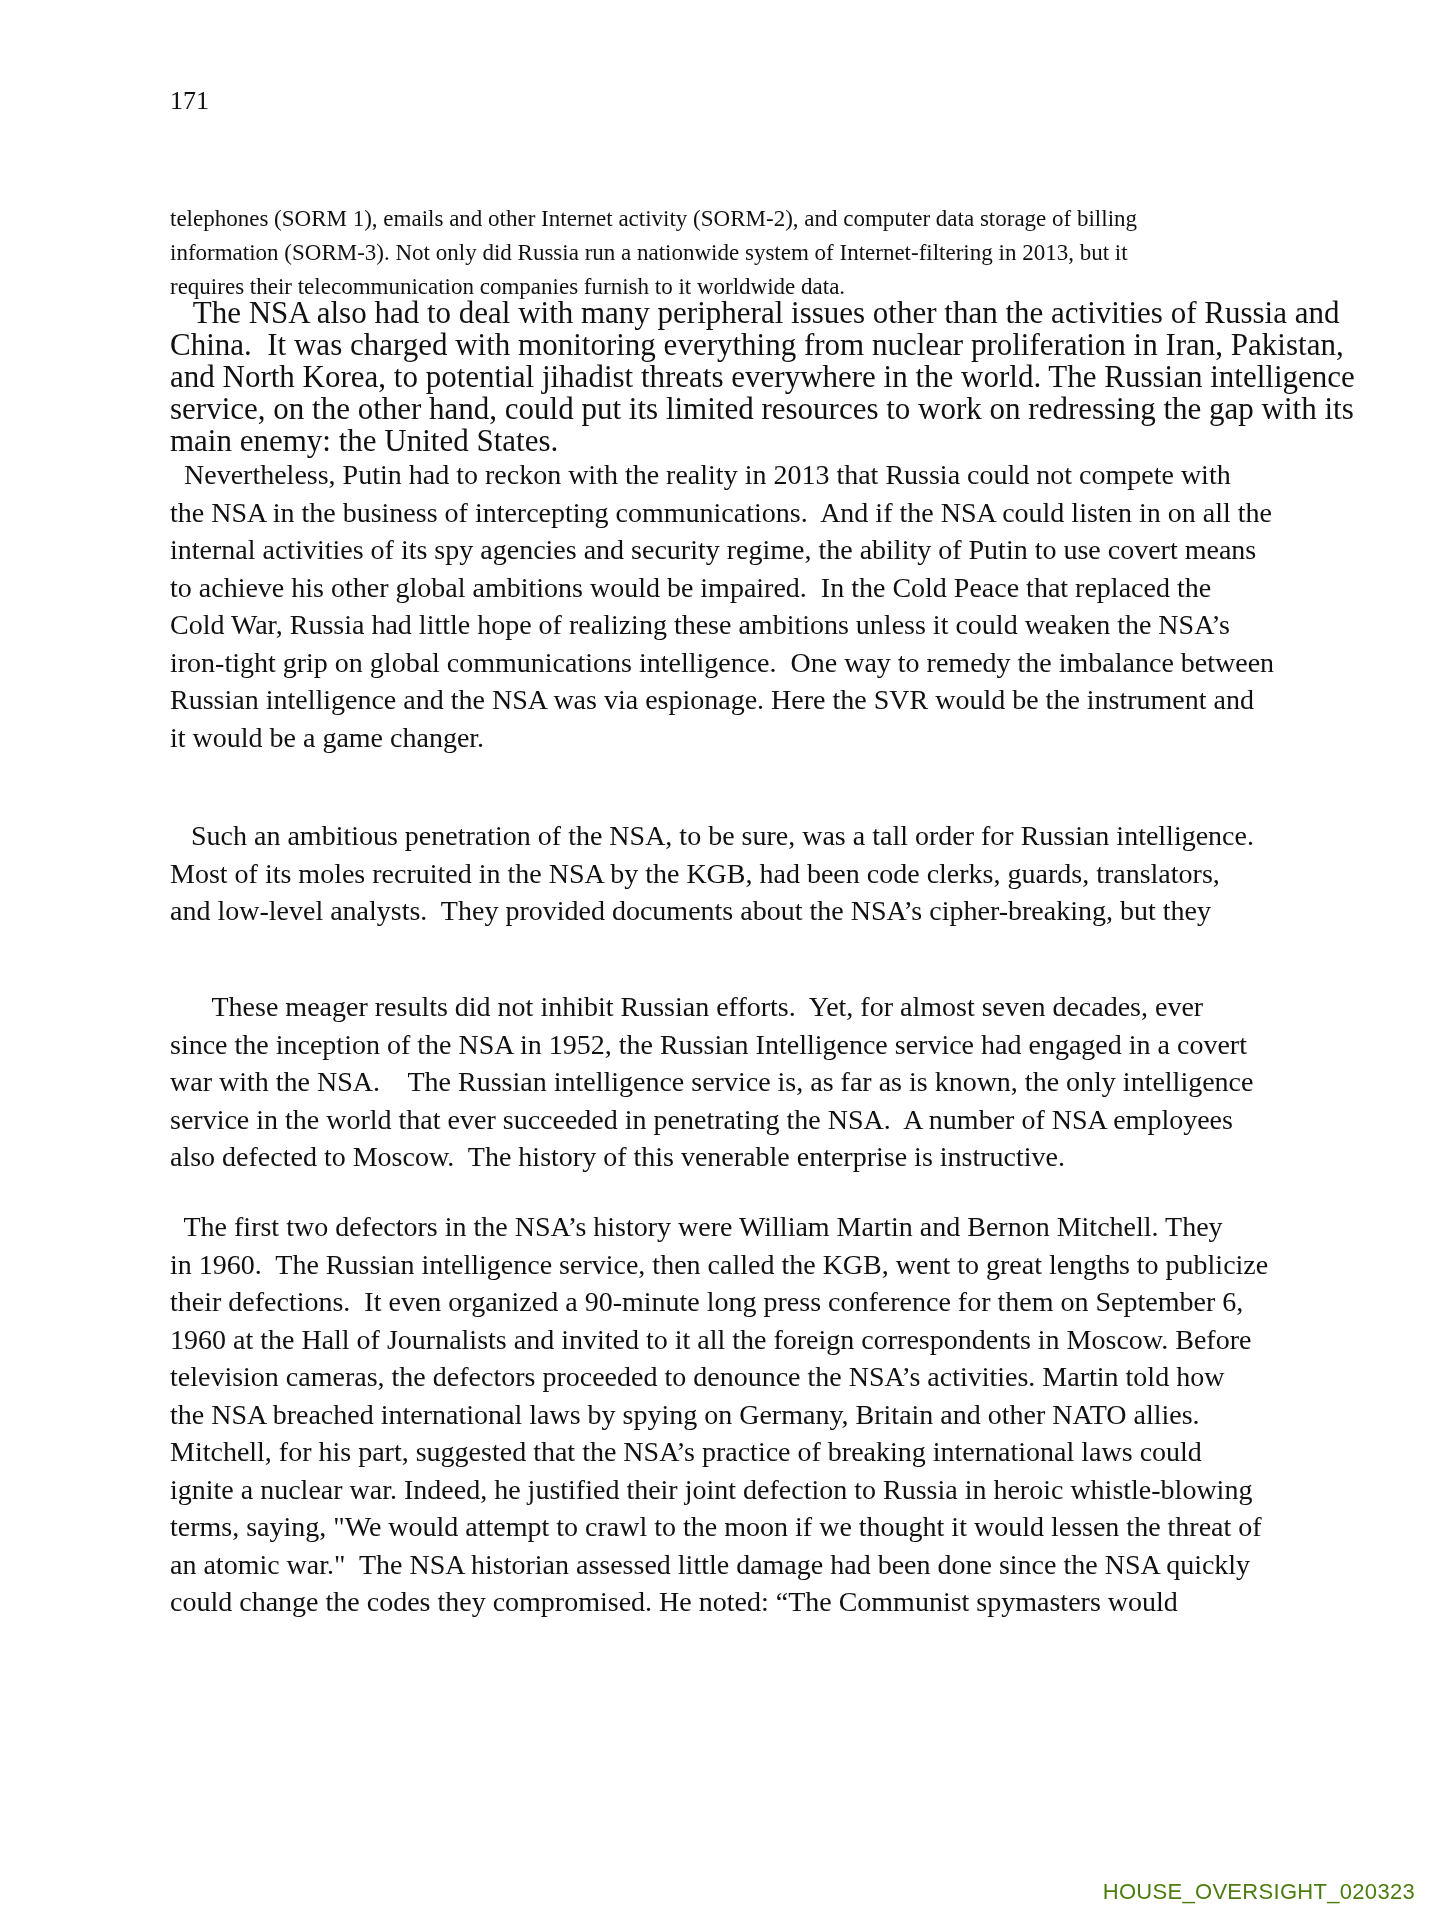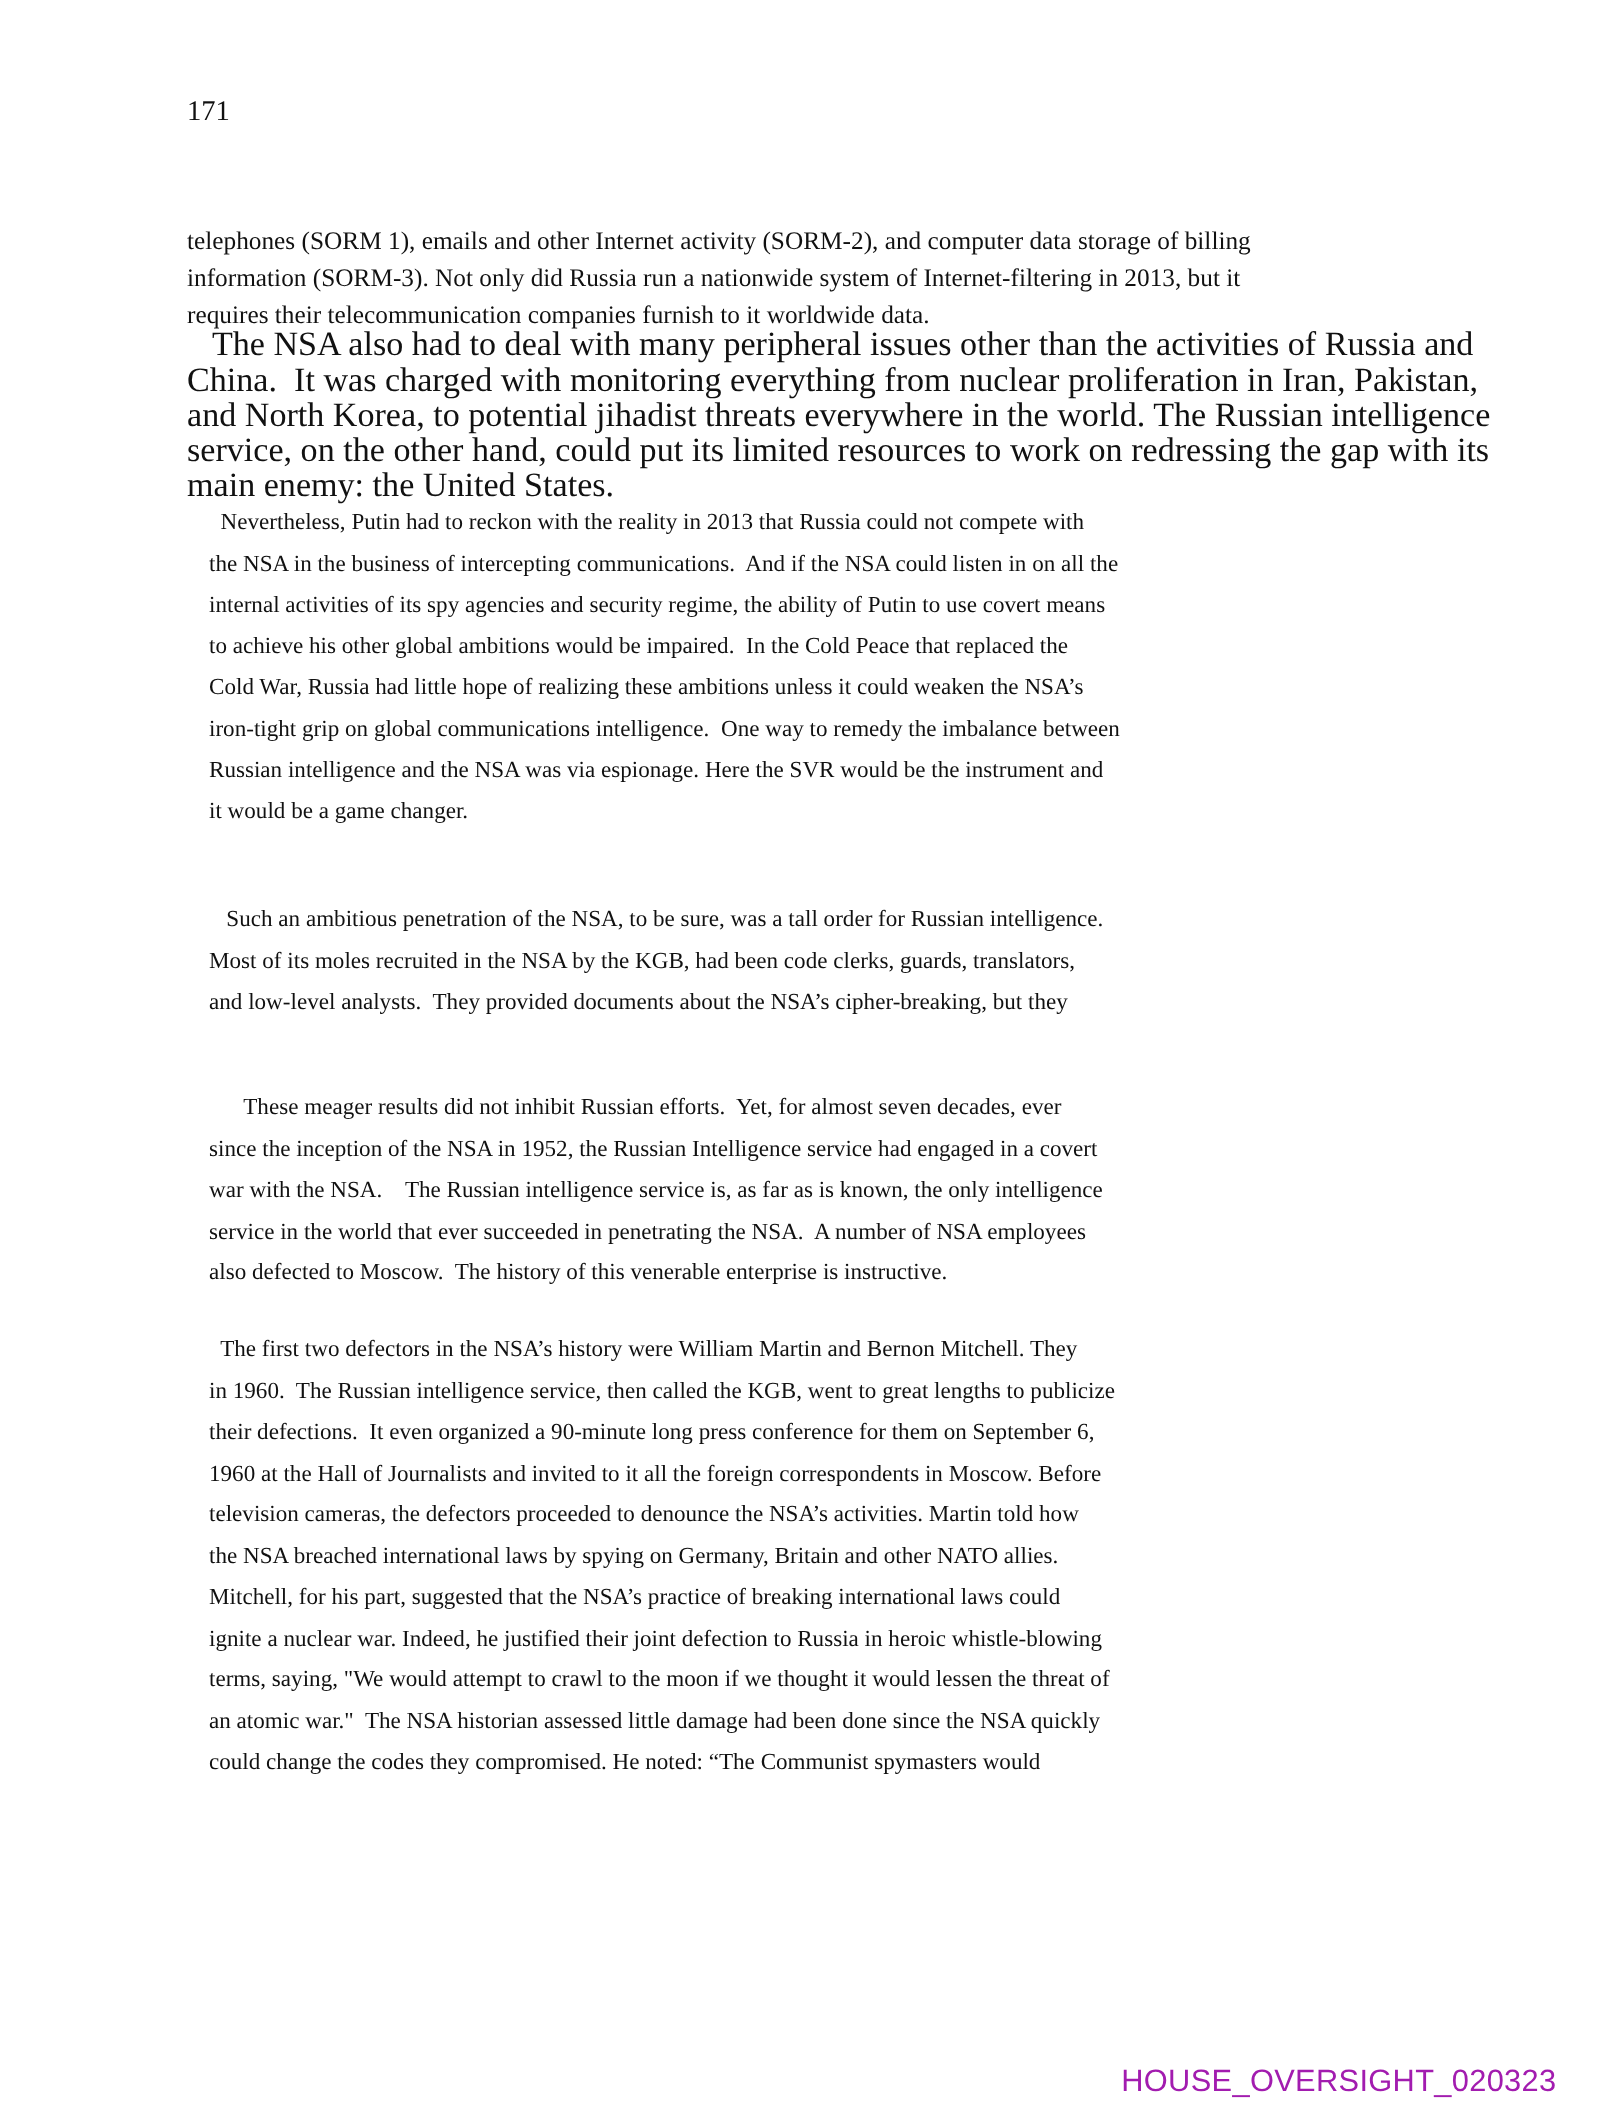--- a/index.html
+++ b/index.html
@@ -30,42 +30,41 @@
     }
     .line {
       display: block;
       white-space: pre;
     }
     .small {
       font-size: 23px;
       line-height: 34px;
     }
     .normal {
-      font-size: 21px;
+      font-size: 28px;
       line-height: 37.5px;
-      margin-left: 20px;
     }
     .normal-tight {
       font-size: 31px;
       line-height: 32px;
     }
     #p1 { top: 170px; margin-top: 32px; }
     #p2 { top: 297px; }
     #p3 { top: 456px; }
     #p4 { top: 817px; }
     #p5 { top: 988px; }
     #p6 { top: 1208px; }
     .bates {
       position: absolute;
       right: 38px;
       top: 1876px;
       font-family: "Liberation Sans", "DejaVu Sans", sans-serif;
-      font-size: 28px;
+      font-size: 22px;
       line-height: 32px;
-      color: #a21caf;
+      color: #4d7c0f;
       letter-spacing: 0.3px;
     }
   </style>
 </head>
 <body>
 
 <div>
 
   <div class="page-number">171</div>
 

